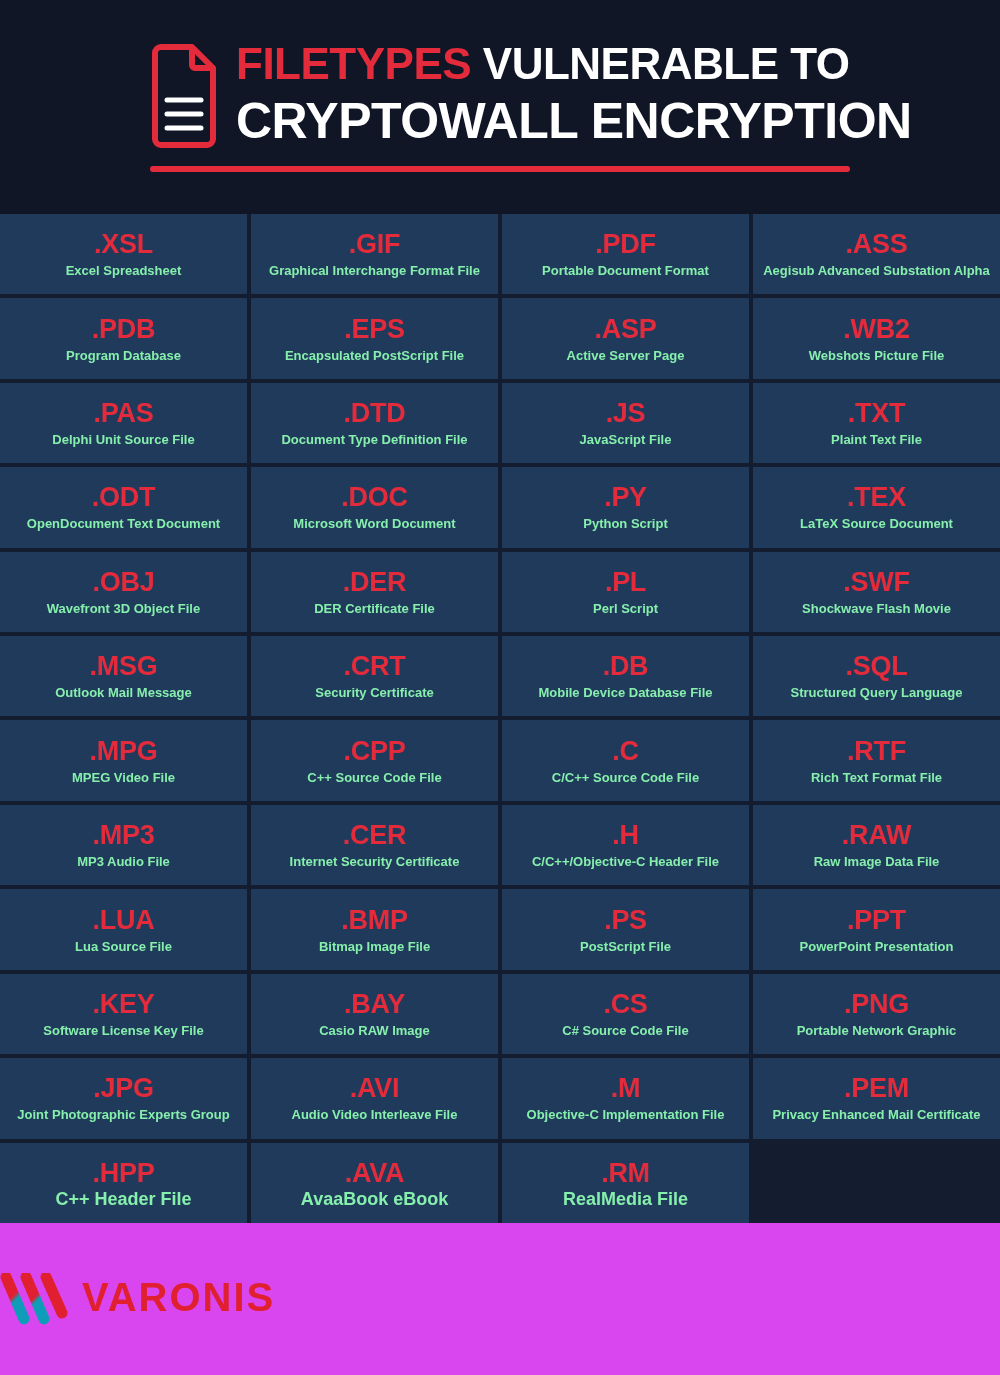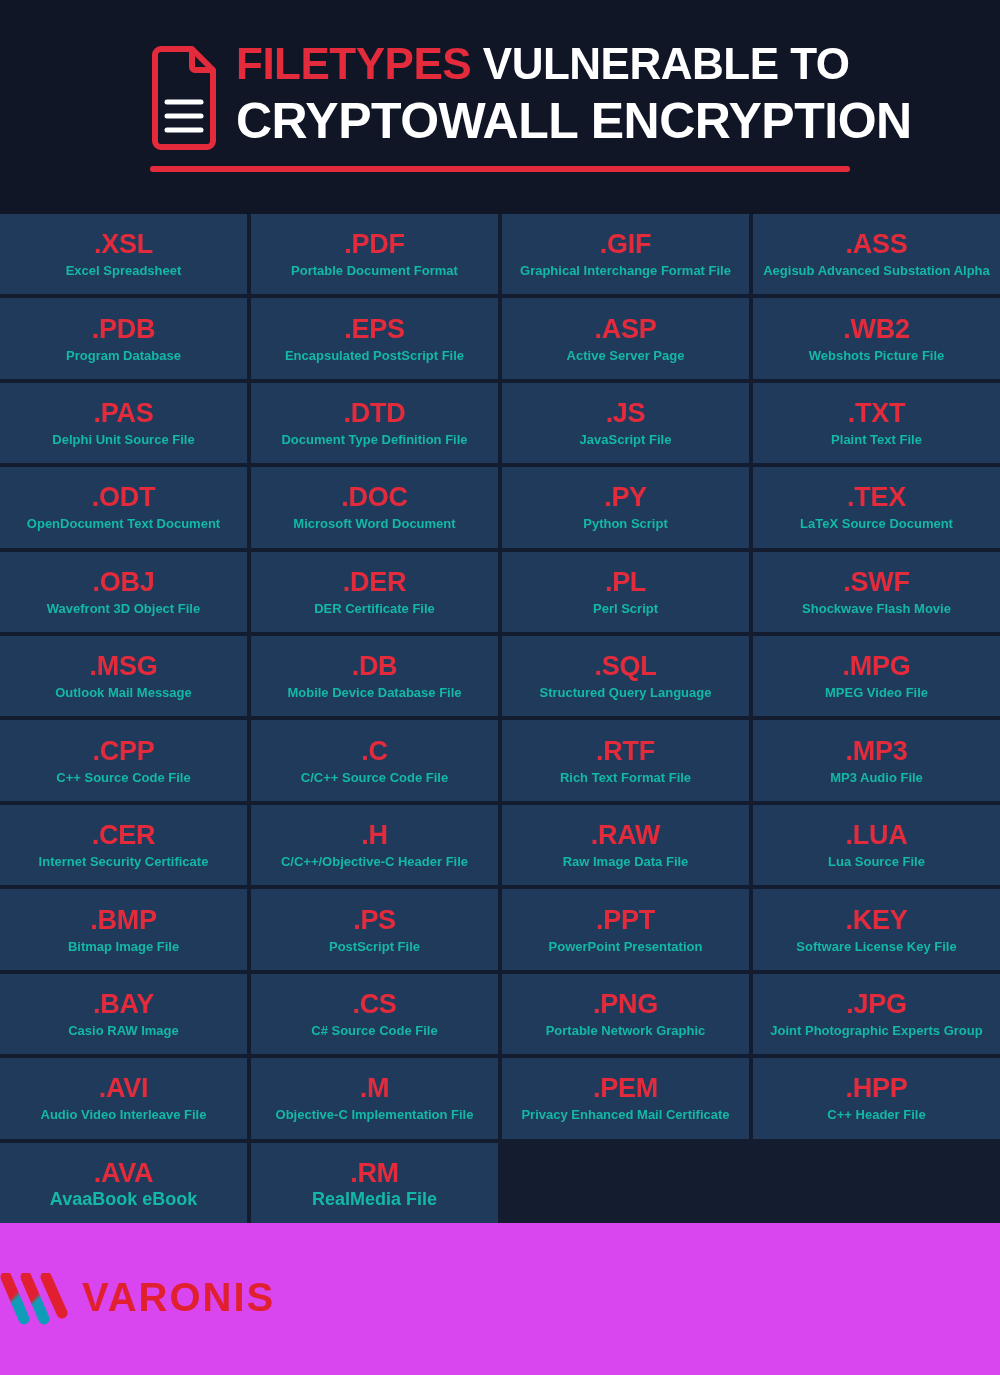--- a/index.html
+++ b/index.html
@@ -28,21 +28,21 @@
     position: relative;
     flex: 0 0 214px;
   }
 
   .header-inner {
     position: absolute;
     left: 150px;
     top: 36px;
     width: 700px;
     display: flex;
-    align-items: flex-end;
+    align-items: center;
   }
 
   .doc-icon {
     width: 68px;
     height: 104px;
     flex: 0 0 68px;
     margin-top: 6px;
     margin-right: 18px;
   }
 
@@ -106,21 +106,21 @@
   .ext {
     color: #e42b3c;
     font-size: 27px;
     font-weight: bold;
     line-height: 30px;
     letter-spacing: -0.3px;
     white-space: nowrap;
   }
 
   .desc {
-    color: #14b8a6;
+    color: #86efac;
     font-size: 13px;
     font-weight: bold;
     line-height: 17px;
     margin-top: 3px;
     white-space: nowrap;
     text-align: left;
   }
 
   
   .grid .cell:nth-child(n+45) .desc { font-size: 18px; }
@@ -172,28 +172,28 @@
     </div>
     <div class="header-rule"></div>
   </div>
 
   <div class="grid" id="filetype-grid">
       <div class="cell">
         <div class="ext">.XSL</div>
         <div class="desc">Excel Spreadsheet</div>
       </div>
       <div class="cell">
+        <div class="ext">.GIF</div>
+        <div class="desc">Graphical Interchange Format File</div>
+      </div>
+      <div class="cell">
         <div class="ext">.PDF</div>
         <div class="desc">Portable Document Format</div>
       </div>
       <div class="cell">
-        <div class="ext">.GIF</div>
-        <div class="desc">Graphical Interchange Format File</div>
-      </div>
-      <div class="cell">
         <div class="ext">.ASS</div>
         <div class="desc">Aegisub Advanced Substation Alpha</div>
       </div>
       <div class="cell">
         <div class="ext">.PDB</div>
         <div class="desc">Program Database</div>
       </div>
       <div class="cell">
         <div class="ext">.EPS</div>
         <div class="desc">Encapsulated PostScript File</div>
@@ -250,20 +250,24 @@
         <div class="ext">.PL</div>
         <div class="desc">Perl Script</div>
       </div>
       <div class="cell">
         <div class="ext">.SWF</div>
         <div class="desc">Shockwave Flash Movie</div>
       </div>
       <div class="cell">
         <div class="ext">.MSG</div>
         <div class="desc">Outlook Mail Message</div>
+      </div>
+      <div class="cell">
+        <div class="ext">.CRT</div>
+        <div class="desc">Security Certificate</div>
       </div>
       <div class="cell">
         <div class="ext">.DB</div>
         <div class="desc">Mobile Device Database File</div>
       </div>
       <div class="cell">
         <div class="ext">.SQL</div>
         <div class="desc">Structured Query Language</div>
       </div>
       <div class="cell">

